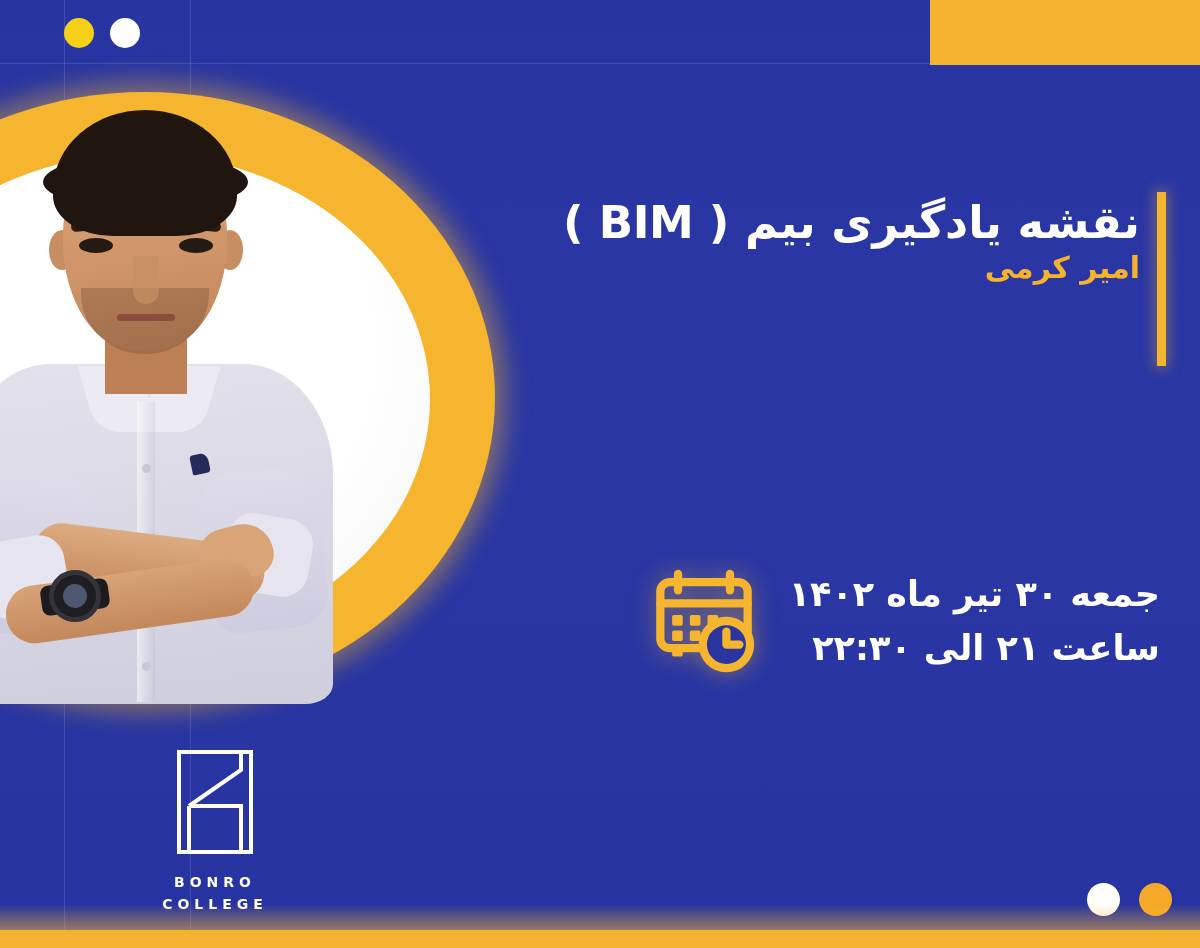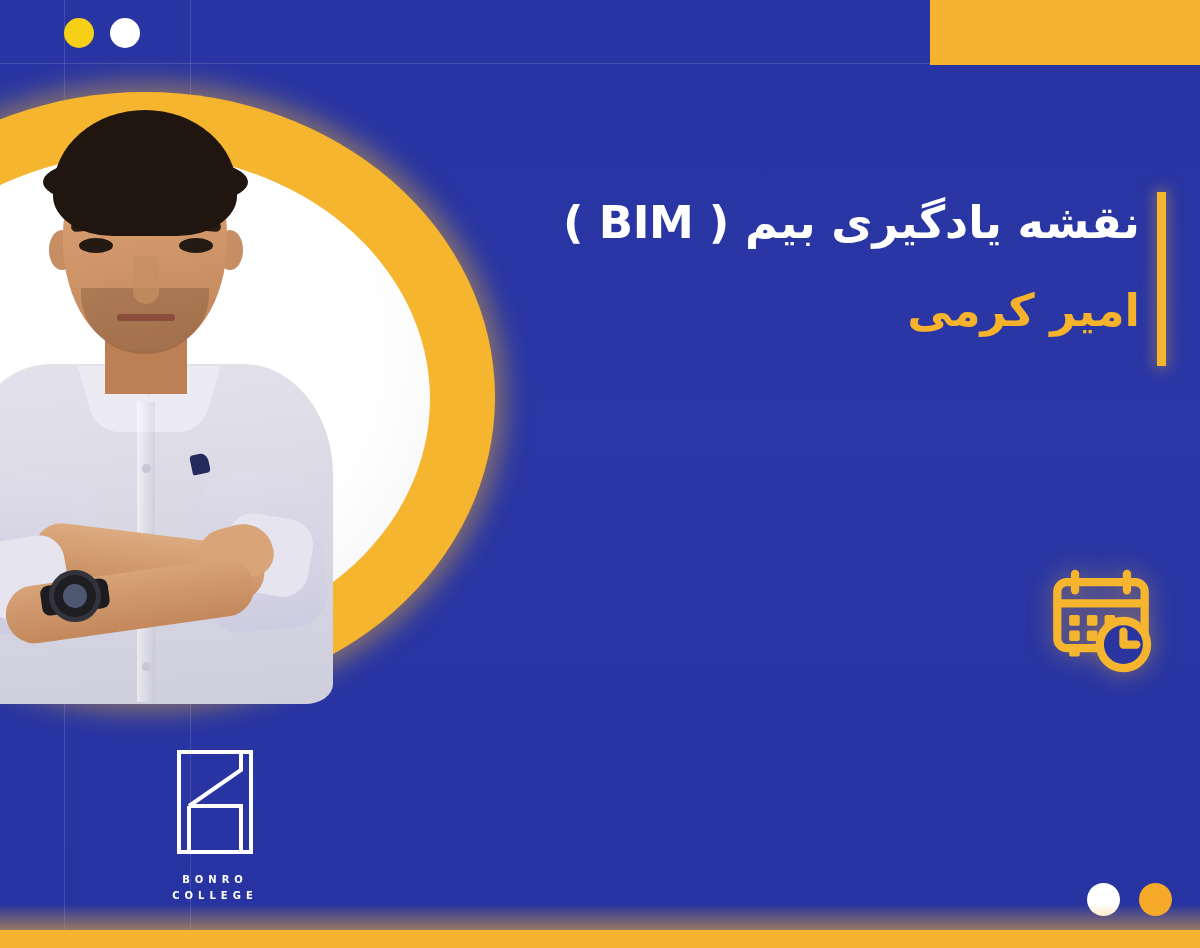--- a/index.html
+++ b/index.html
@@ -328,23 +328,22 @@
   }
   .headline-title {
     color: #ffffff;
     font-size: 45px;
     font-weight: bold;
     line-height: 1.22;
     letter-spacing: -0.5px;
     white-space: nowrap;
   }
   .headline-sub {
-    margin-top: 34px;
     color: #f7b22c;
-    font-size: 45px;
+    font-size: 30px;
     font-weight: bold;
     line-height: 1.15;
   }
 
   
   .schedule {
     position: absolute;
     right: 40px;
     top: 562px;
     display: flex;
@@ -380,21 +379,21 @@
     text-align: center;
   }
   .brand-mark {
     width: 80px;
     height: 108px;
     margin: 0 auto;
   }
   .brand-name {
     margin-top: 12px;
     color: #ffffff;
-    font-size: 10px;
+    font-size: 14px;
     font-weight: bold;
     letter-spacing: 5px;
     line-height: 1.55;
     direction: ltr;
   }
 </style>
 </head>
 <body>
 
 <div class="poster">
@@ -448,20 +447,24 @@
     </div>
   </div>
 
   <div class="accent-bar"></div>
   <div class="headline">
     <div class="headline-title">نقشه یادگیری بیم ( BIM )</div>
     <div class="headline-sub">امیر کرمی</div>
   </div>
 
   <div class="schedule">
+    <div class="schedule-lines">
+      <div class="schedule-line">جمعه ۳۰ تیر ماه ۱۴۰۲</div>
+      <div class="schedule-line">ساعت ۲۱ الی ۲۲:۳۰</div>
+    </div>
     <svg class="schedule-icon" viewBox="0 0 100 100">
       <g fill="none" stroke="#f6b52e" stroke-width="7" stroke-linecap="round" stroke-linejoin="round">
         <path d="M13 25 a8 8 0 0 1 8 -8 h58 a8 8 0 0 1 8 8 v40 a8 8 0 0 1 -8 8 h-58 a8 8 0 0 1 -8 -8 z"></path>
         <path d="M13 35 h74"></path>
         <path d="M28 10 v14"></path>
         <path d="M72 10 v14"></path>
       </g>
       <g fill="#f6b52e">
         <rect x="23" y="45" width="9" height="9" rx="1.5"></rect>
         <rect x="38" y="45" width="9" height="9" rx="1.5"></rect>

